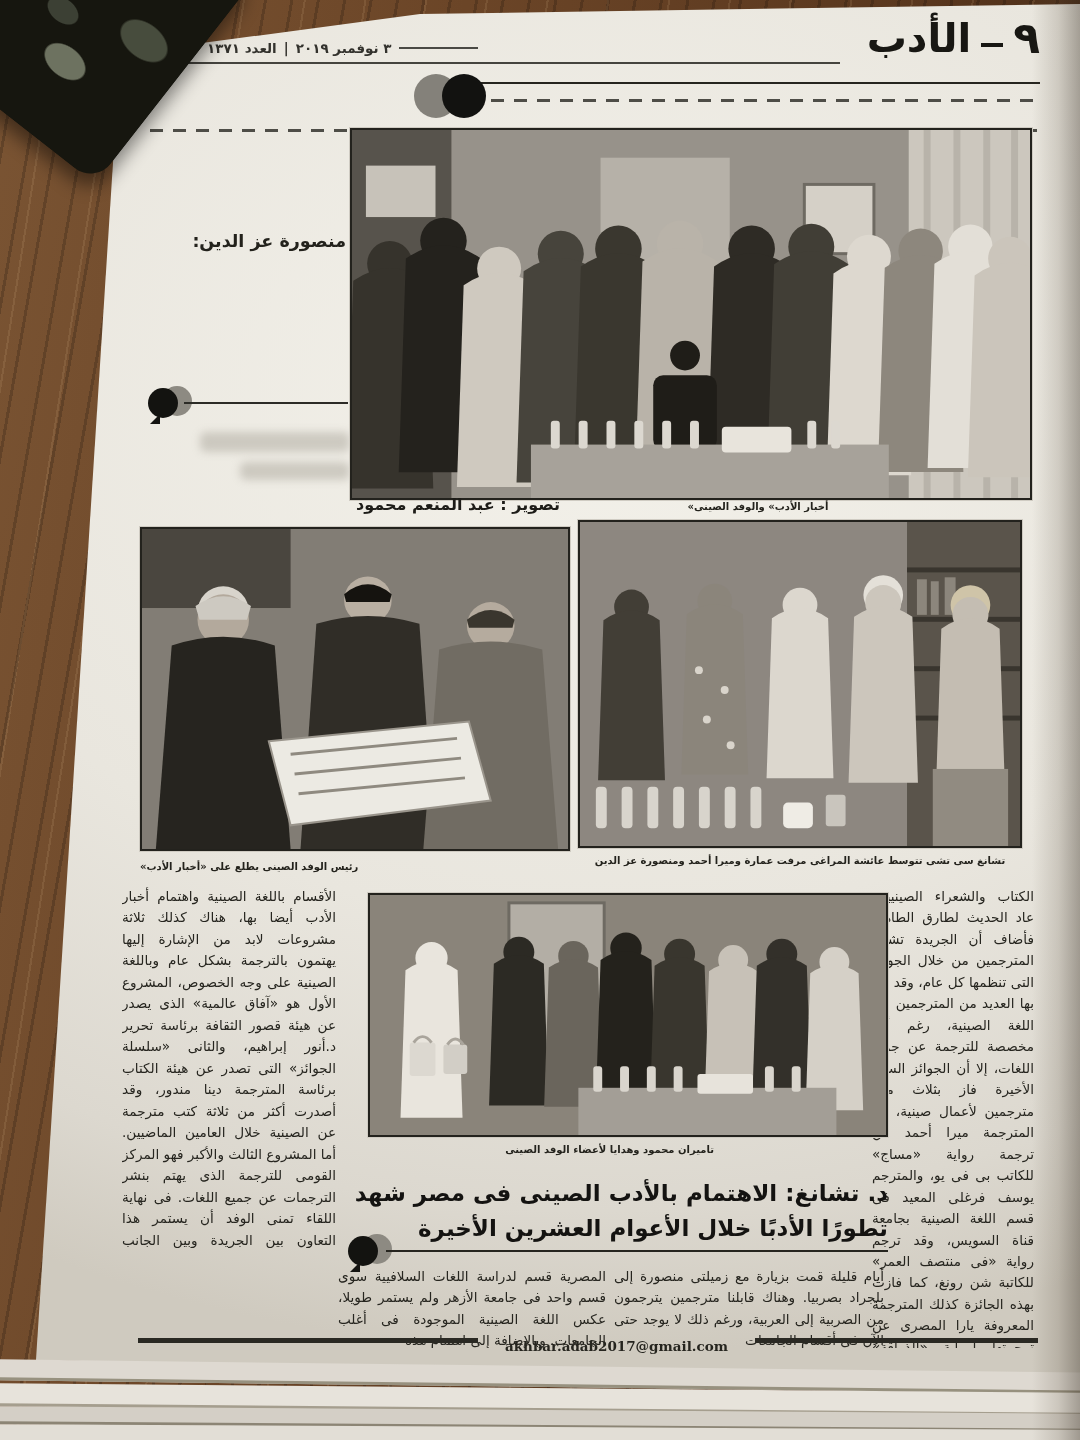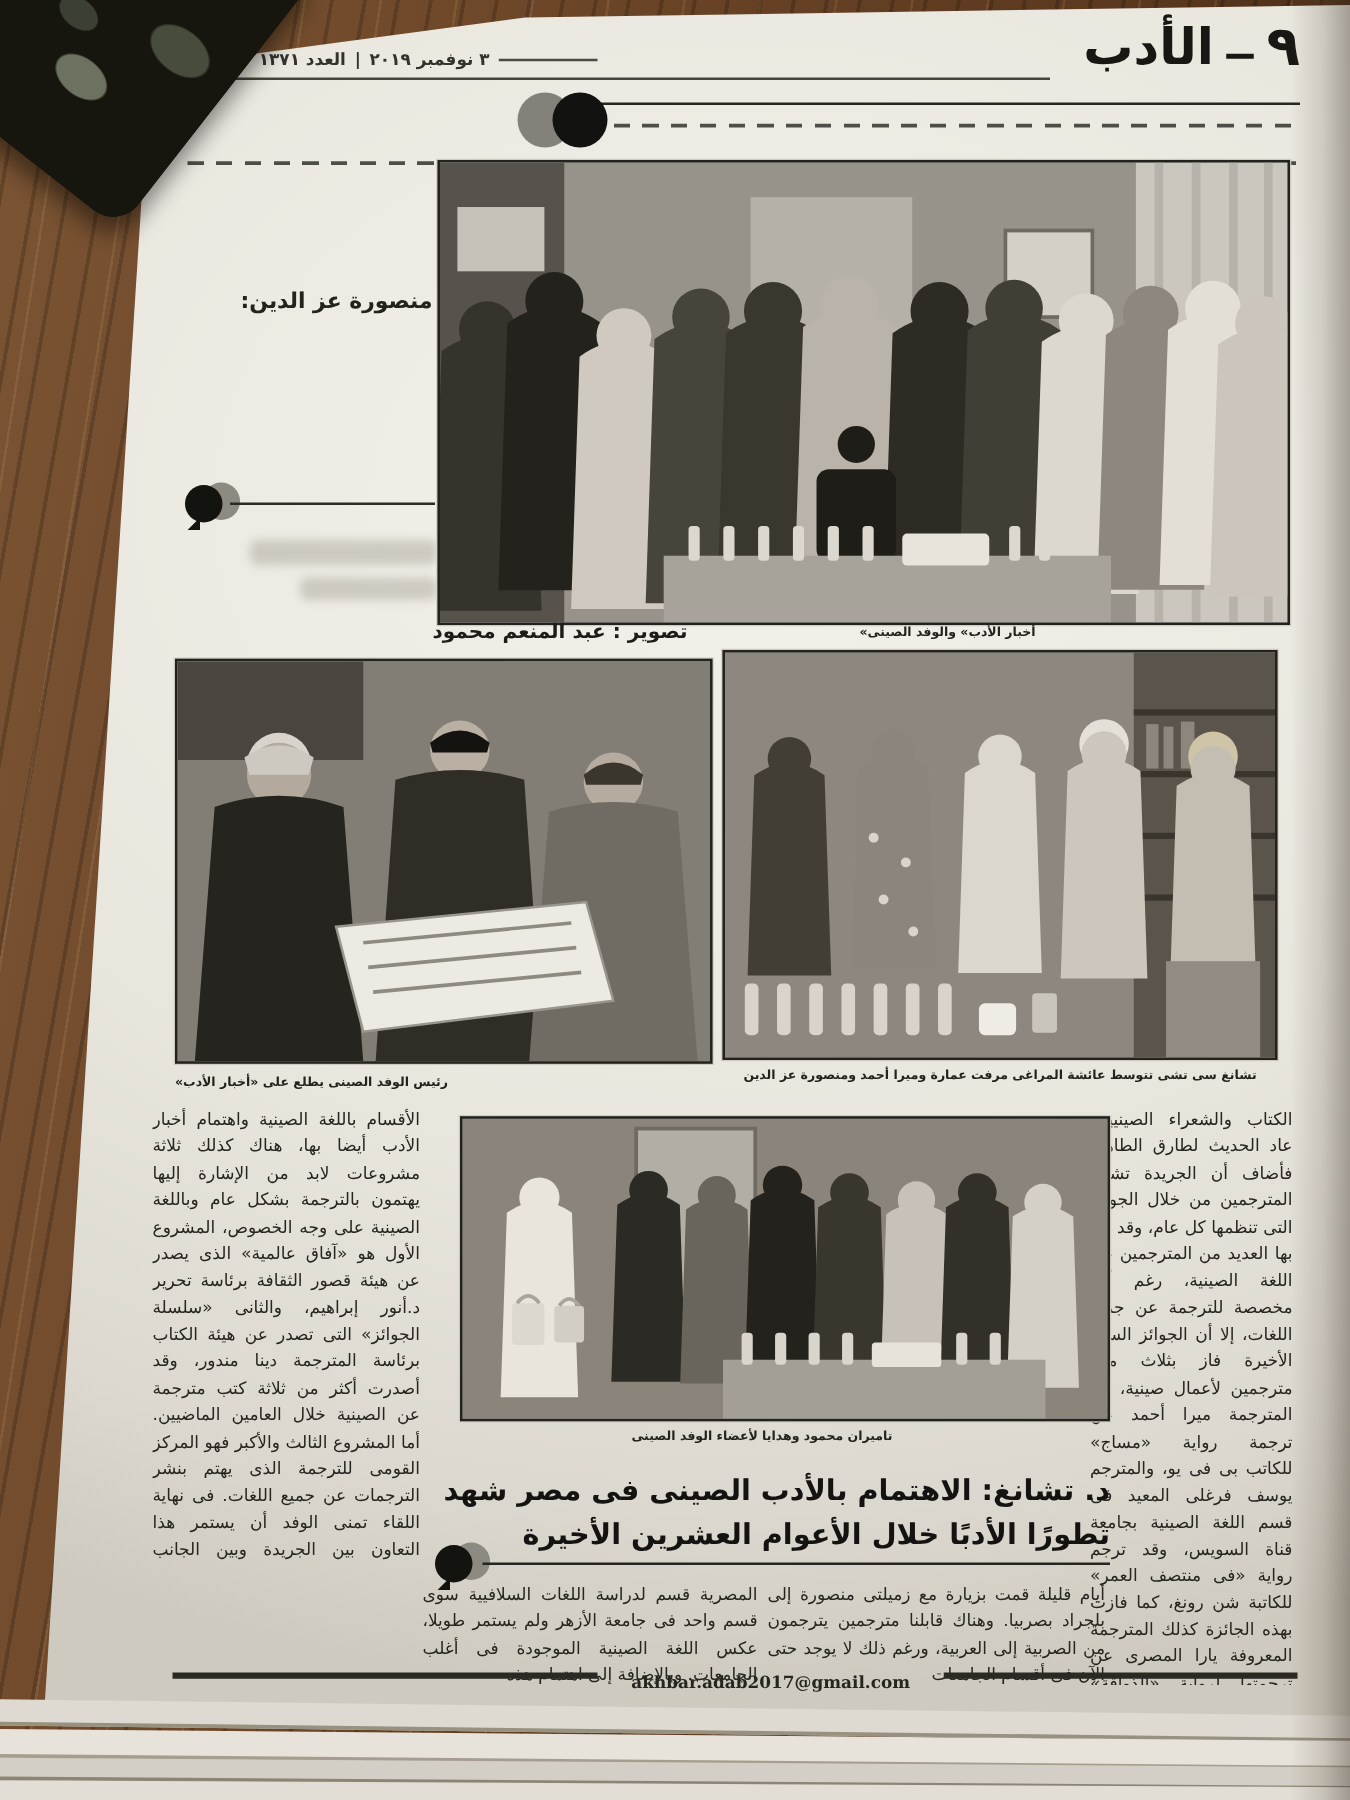--- a/index.html
+++ b/index.html
@@ -53,21 +53,21 @@
   .kdot-b{left:442px;top:74px;width:44px;height:44px;border-radius:50%;background:#121210;}
   
   .photo{border:2px solid #23221d;background:#999;overflow:hidden;box-shadow:0 0 0 1px #cfcbc2;}
   .photo svg{display:block;width:100%;height:100%;}
   .ph-top{left:350px;top:128px;width:682px;height:372px;}
   .ph-ml{left:140px;top:527px;width:430px;height:324px;}
   .ph-mr{left:578px;top:520px;width:444px;height:328px;}
   .ph-bt{left:368px;top:893px;width:520px;height:244px;}
   .cap{font-weight:bold;color:#23221c;font-size:10px;line-height:1.35;}
   .cap-top-r{left:618px;top:500px;width:280px;text-align:center;}
-  .credit{left:336px;top:495px;width:224px;text-align:center;font-size:16px;font-weight:bold;}
+  .credit{left:336px;top:495px;width:224px;text-align:right;font-size:16px;font-weight:bold;}
   .cap-ml{left:140px;top:860px;width:332px;text-align:left;}
   .cap-mr{left:578px;top:854px;width:444px;text-align:center;}
   .cap-bt{left:382px;top:1143px;width:332px;text-align:right;}
   
   .pq{left:138px;top:226px;width:208px;text-align:right;font-weight:bold;color:#23221c;
     font-size:17.5px;line-height:1.78;}
   .bubble{width:30px;height:30px;border-radius:50%;background:#131310;position:relative;}
   .bubble:before{content:"";position:absolute;left:14px;top:-2px;width:30px;height:30px;border-radius:50%;
     background:#8d8a82;z-index:-1;}
   .bubble:after{content:"";position:absolute;left:2px;bottom:-6px;width:10px;height:10px;background:#131310;

